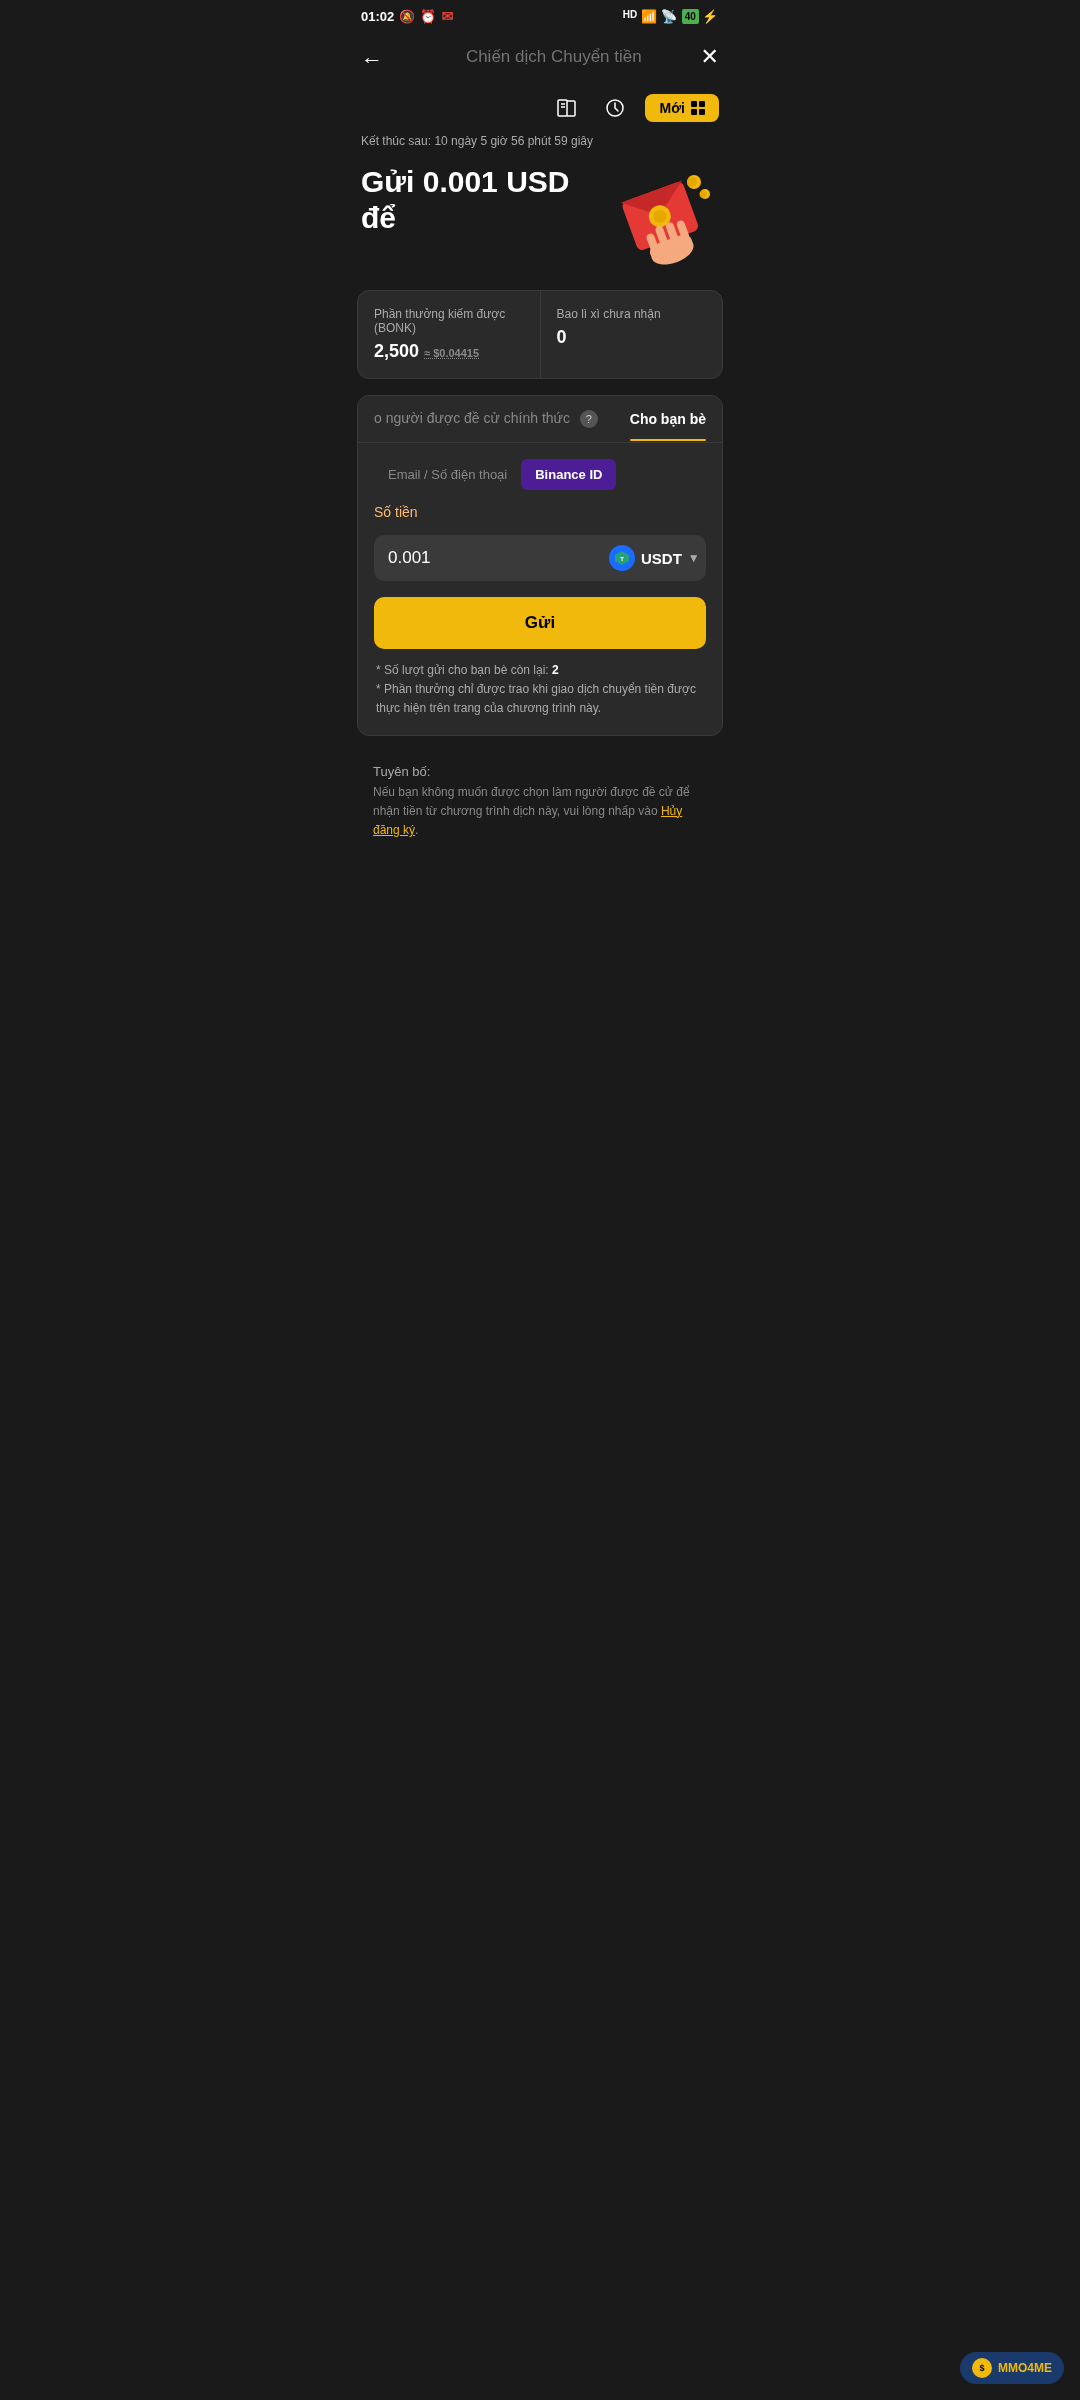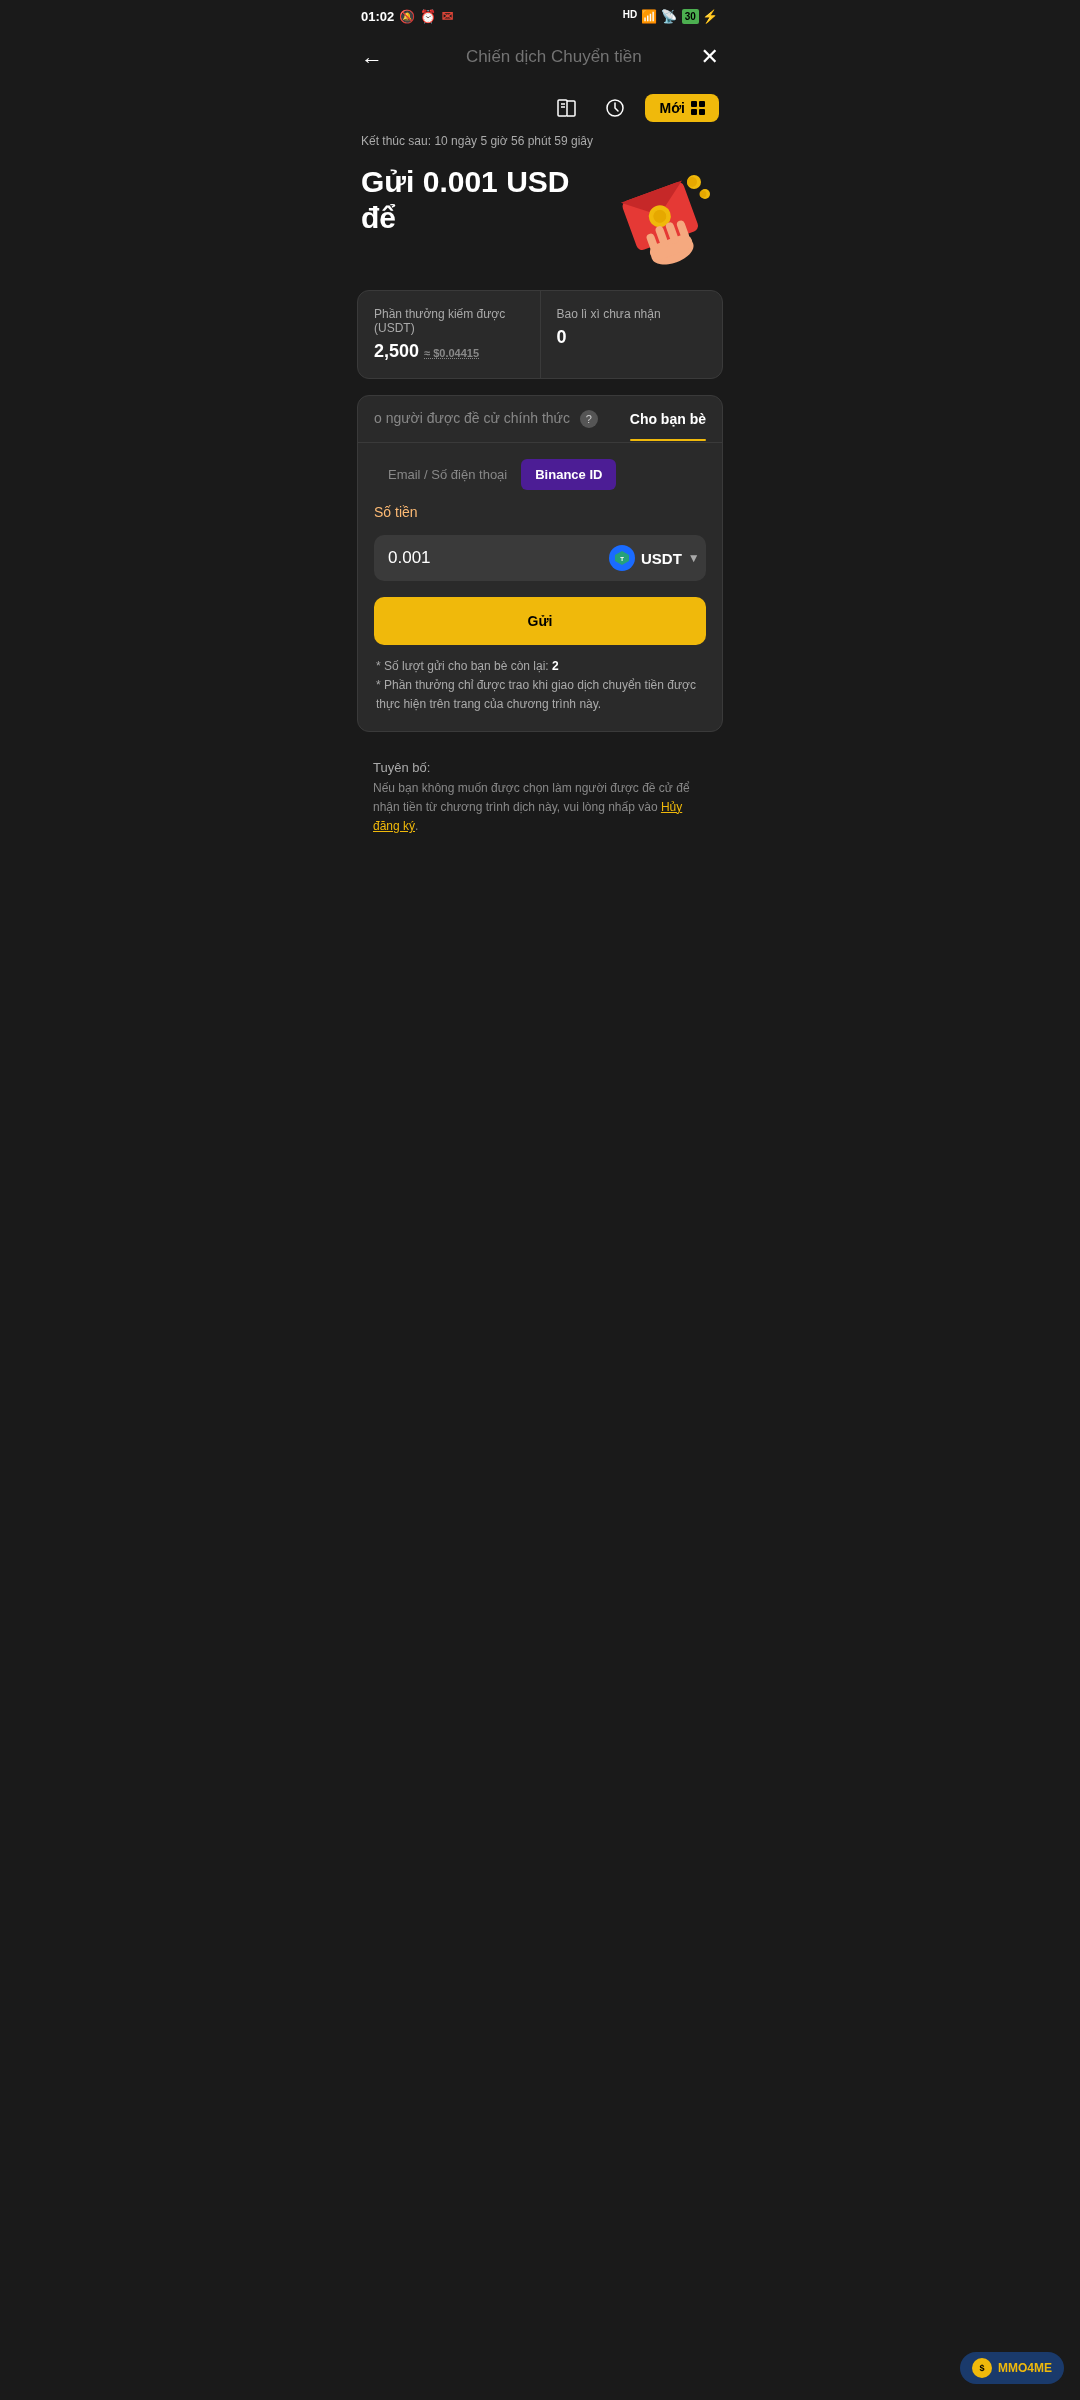--- a/index.html
+++ b/index.html
@@ -278,21 +278,21 @@
     .chevron-down {
       font-size: 12px;
       color: #aaa;
     }
 
     
     .send-button {
       width: 100%;
       background: #f0b90b;
       color: #000;
-      font-size: 14px;
+      font-size: 17px;
       font-weight: 700;
       padding: 16px;
       border-radius: 10px;
       border: none;
       cursor: pointer;
       margin-bottom: 12px;
     }
 
     
     .notes-text {
@@ -355,21 +355,21 @@
   <div class="status-left">
     <span>01:02</span>
     <span>🔕</span>
     <span>⏰</span>
     <span style="color:#db4437; font-size:14px;">✉</span>
   </div>
   <div class="status-right">
     <span style="font-size:10px;">HD</span>
     <span>📶</span>
     <span>📡</span>
-    <span class="battery-icon">30</span>
+    <span class="battery-icon">40</span>
     <span>⚡</span>
   </div>
 </div>
 
 <div class="header">
   <span class="header-icon">←</span>
   <span class="header-title">Chiến dịch Chuyển tiền</span>
   <span class="header-icon">✕</span>
 </div>
 
@@ -432,21 +432,21 @@
       <circle cx="85" cy="18" r="7" fill="#f0b90b"></circle>
       <circle cx="83" cy="18" r="5" fill="#e6a800"></circle>
       <circle cx="96" cy="30" r="5" fill="#f0b90b"></circle>
       <circle cx="94" cy="30" r="3.5" fill="#e6a800"></circle>
     </svg>
   </div>
 </div>
 
 <div class="stats-card">
   <div class="stat-item">
-    <div class="stat-label">Phần thưởng kiếm được (USDT)</div>
+    <div class="stat-label">Phần thưởng kiếm được (BONK)</div>
     <div class="stat-value">
       <span>2,500</span>
       <span class="stat-sub">≈ $0.04415</span>
     </div>
   </div>
   <div class="stat-item">
     <div class="stat-label">Bao lì xì chưa nhận</div>
     <div class="stat-value">0</div>
   </div>
 </div>

